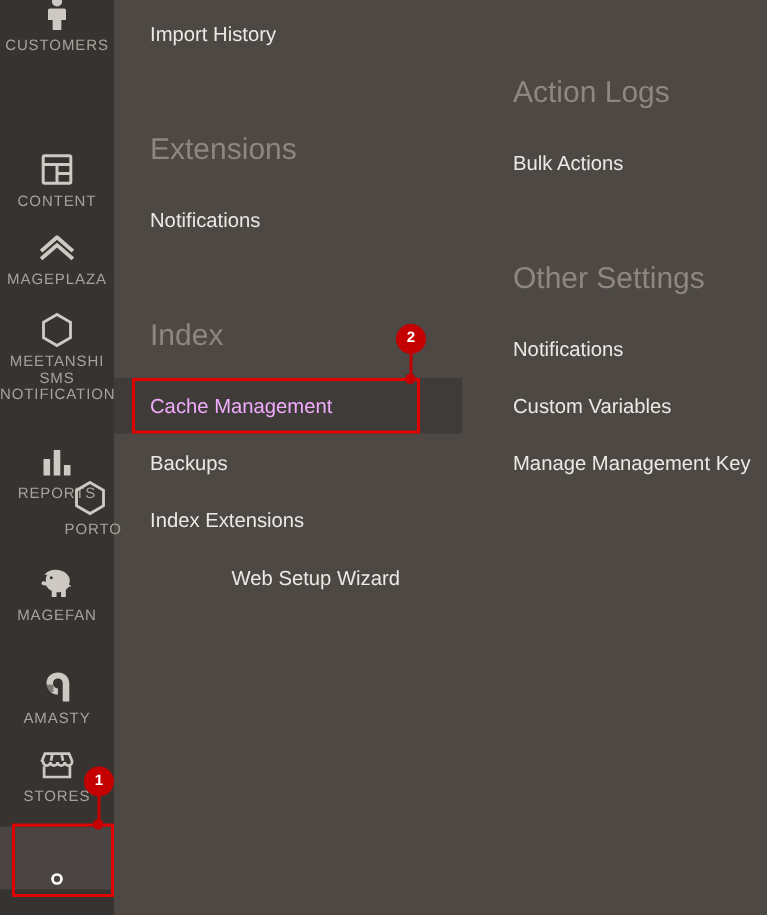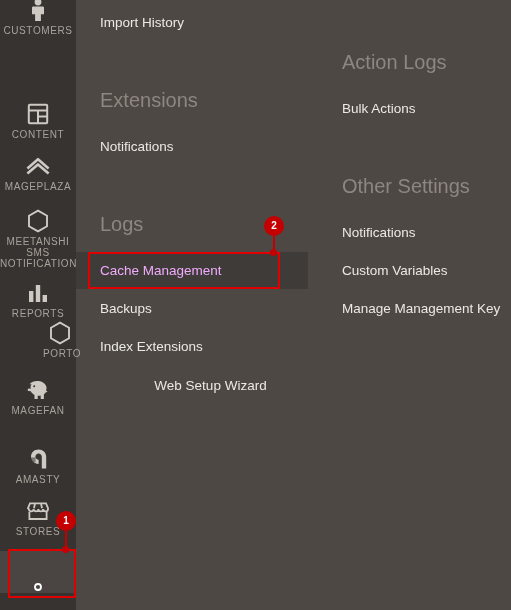--- a/index.html
+++ b/index.html
@@ -166,21 +166,21 @@
 <body>
 
 <div id="app">
 
   <div id="flyout">
     <div id="cache-hover-bg"></div>
     <div class="col" id="col-1">
         <div class="menu-entry" style="top: 14px;">Import History</div>
         <div class="menu-entry section" style="top: 92px;">Extensions</div>
         <div class="menu-entry" style="top: 138px;">Notifications</div>
-        <div class="menu-entry section" style="top: 216px;">Logs</div>
+        <div class="menu-entry section" style="top: 216px;">Index</div>
         <div class="menu-entry hovered" style="top: 262px;">Cache Management</div>
         <div class="menu-entry" style="top: 300px;">Backups</div>
         <div class="menu-entry" style="top: 338px;">Index Extensions</div>
         <div class="menu-entry" style="top: 377px; text-align: center;">Web Setup Wizard</div>
       </div>
     <div class="col" id="col-2">
         <div class="menu-entry section" style="top: 54px;">Action Logs</div>
         <div class="menu-entry" style="top: 100px;">Bulk Actions</div>
         <div class="menu-entry section" style="top: 178px;">Other Settings</div>
         <div class="menu-entry" style="top: 224px;">Notifications</div>
@@ -211,21 +211,21 @@
             <path d="M2.4 17.6 13 8.4l10.6 9.2"></path>
           </svg></span>
         <span class="lbl">MAGEPLAZA</span>
       </div>
       <div class="nav-item" style="top: 207px;">
         <span class="ico"><svg width="22" height="24" viewBox="0 0 22 24" fill="none" stroke="currentColor" stroke-width="1.9">
             <path d="M11 1.6 20 6.8v10.4L11 22.4 2 17.2V6.8z"></path>
           </svg></span>
         <span class="lbl">MEETANSHI SMS NOTIFICATION</span>
       </div>
-      <div class="nav-item" style="top: 279px; text-align: center;">
+      <div class="nav-item" style="top: 295px; text-align: center;">
         <span class="ico"><svg width="22" height="22" viewBox="0 0 22 22" fill="currentColor">
             <rect x="2" y="9" width="4.4" height="11"></rect>
             <rect x="8.8" y="3" width="4.4" height="17"></rect>
             <rect x="15.6" y="13" width="4.4" height="7"></rect>
           </svg></span>
         <span class="lbl">REPORTS</span>
       </div>
       <div class="nav-item" style="top: 319px; padding-left: 43px;">
         <span class="ico"><svg width="22" height="24" viewBox="0 0 22 24" fill="none" stroke="currentColor" stroke-width="1.9">
             <path d="M11 1.6 20 6.8v10.4L11 22.4 2 17.2V6.8z"></path>

